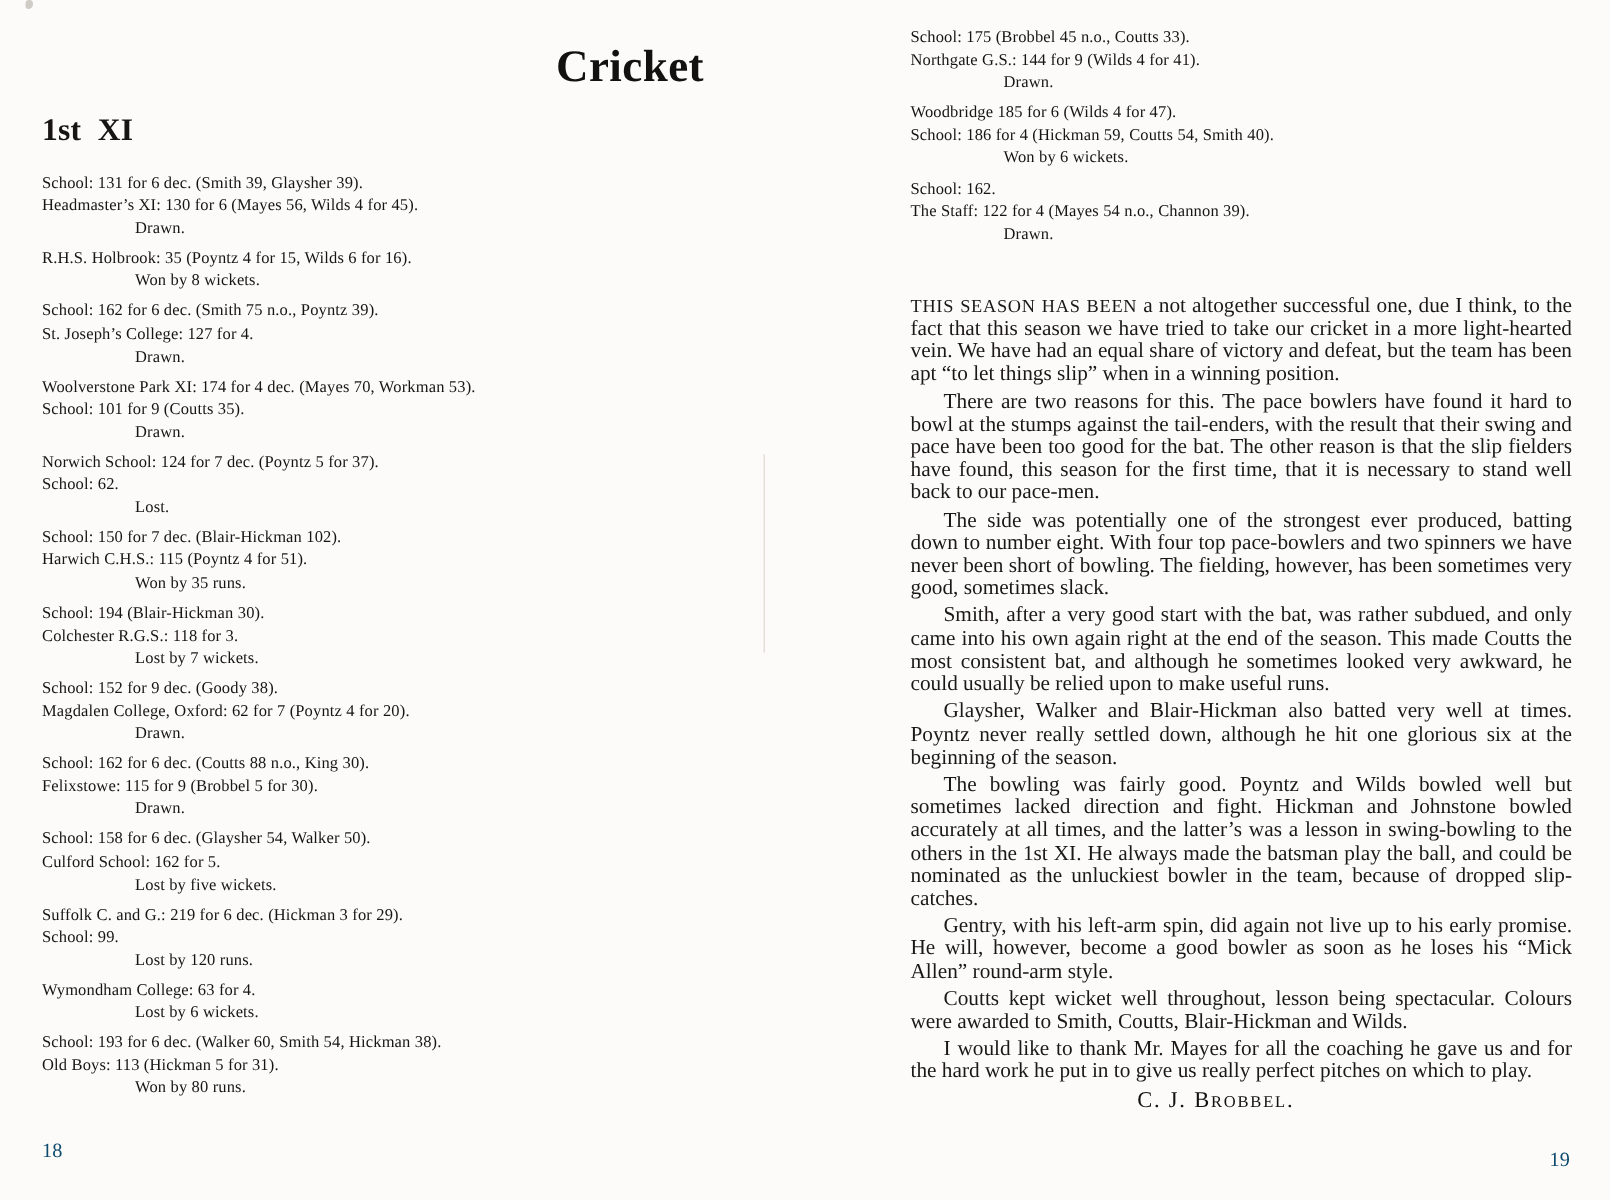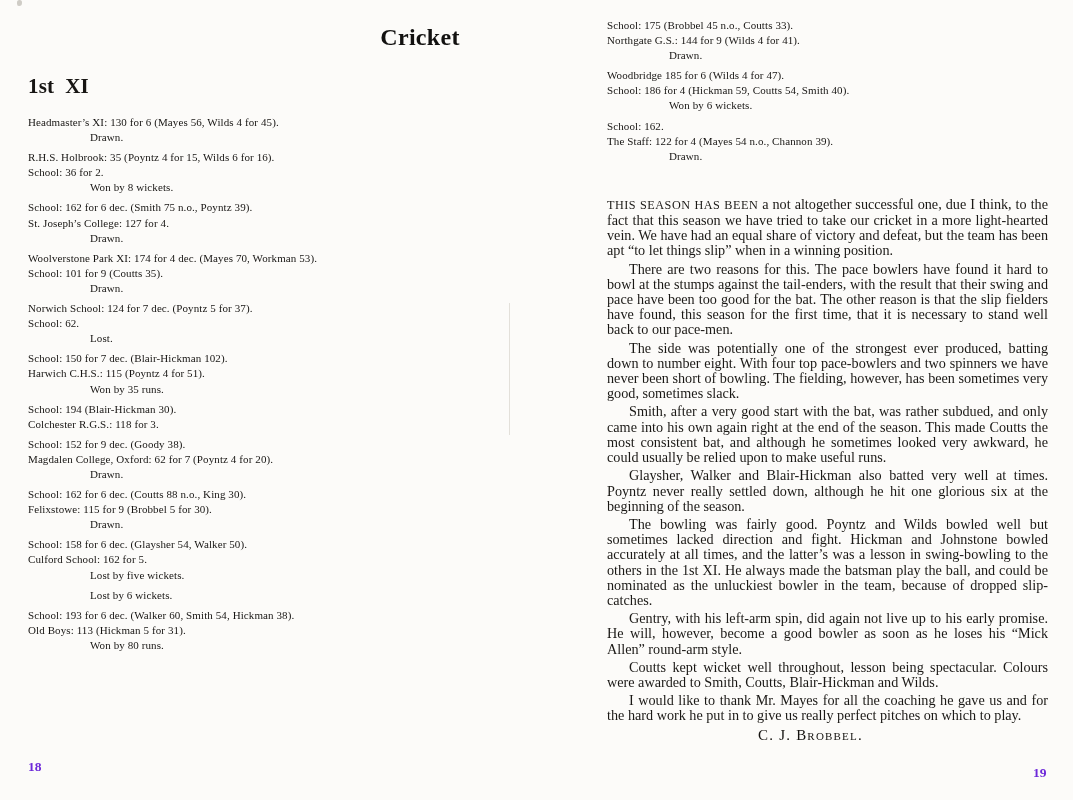--- a/index.html
+++ b/index.html
@@ -7,21 +7,21 @@
     width:1073px; height:800px;
     background:#fcfbf9;
     font-family:"Liberation Serif", serif;
     color:#171513;
     position:relative;
     overflow:hidden;
   }
   .page-title {
     position:absolute; left:338px; top:8px; width:164px;
     text-align:center;
-    font-size:24px; font-weight:bold; letter-spacing:0.3px;
+    font-size:30px; font-weight:bold; letter-spacing:0.3px;
     color:#121110;
   }
   .left-col  { position:absolute; left:28px;  top:74px; width:488px; }
   .right-col { position:absolute; left:607px; top:18px; width:441px; }
   .section-heading {
     font-weight:bold; font-size:21px; letter-spacing:0.2px;
     margin:0 0 16px 0; white-space:pre;
   }
   .match { margin:0 0 5px 0; }
   .mline, .moutcome {
@@ -36,21 +36,21 @@
     color:#1a1815;
   }
   .para.first { text-indent:0; }
   .lead-caps { text-transform:uppercase; font-size:12.2px; letter-spacing:0.5px; }
   .signature {
     text-align:center; padding-right:34px; margin-top:3px;
     font-size:15px; font-variant:small-caps; letter-spacing:1.2px;
     color:#14120f;
   }
   .page-num {
-    position:absolute; font-size:13.5px; font-weight:bold; color:#6d28d9;
+    position:absolute; font-size:13.5px; font-weight:normal; color:#0c4a6e;
   }
   .page-num.pn-left  { left:28px;   top:759px; }
   .page-num.pn-right { left:1033px; top:765px; }
   .gutter-line {
     position:absolute; left:509px; top:303px; width:1px; height:132px;
     background:#e3e0da;
   }
   .speck {
     position:absolute; left:17px; top:0px; width:5px; height:6px;
     background:#cfccc6; border-radius:50% 50% 60% 40%;
@@ -61,26 +61,26 @@
 
 <div class="speck"></div>
 <div class="gutter-line"></div>
 
 <h1 class="page-title">Cricket</h1>
 
 <div class="left-col">
   <div class="section-heading">1st  XI</div>
   <div id="left-matches">
       <div class="match">
+        <div class="mline">School: 131 for 6 dec. (Smith 39, Glaysher 39).</div>
         <div class="mline">Headmaster’s XI: 130 for 6 (Mayes 56, Wilds 4 for 45).</div>
         <div class="moutcome">Drawn.</div>
       </div>
       <div class="match">
         <div class="mline">R.H.S. Holbrook: 35 (Poyntz 4 for 15, Wilds 6 for 16).</div>
-        <div class="mline">School: 36 for 2.</div>
         <div class="moutcome">Won by 8 wickets.</div>
       </div>
       <div class="match">
         <div class="mline">School: 162 for 6 dec. (Smith 75 n.o., Poyntz 39).</div>
         <div class="mline">St. Joseph’s College: 127 for 4.</div>
         <div class="moutcome">Drawn.</div>
       </div>
       <div class="match">
         <div class="mline">Woolverstone Park XI: 174 for 4 dec. (Mayes 70, Workman 53).</div>
         <div class="mline">School: 101 for 9 (Coutts 35).</div>
@@ -92,37 +92,44 @@
         <div class="moutcome">Lost.</div>
       </div>
       <div class="match">
         <div class="mline">School: 150 for 7 dec. (Blair-Hickman 102).</div>
         <div class="mline">Harwich C.H.S.: 115 (Poyntz 4 for 51).</div>
         <div class="moutcome">Won by 35 runs.</div>
       </div>
       <div class="match">
         <div class="mline">School: 194 (Blair-Hickman 30).</div>
         <div class="mline">Colchester R.G.S.: 118 for 3.</div>
+        <div class="moutcome">Lost by 7 wickets.</div>
       </div>
       <div class="match">
         <div class="mline">School: 152 for 9 dec. (Goody 38).</div>
         <div class="mline">Magdalen College, Oxford: 62 for 7 (Poyntz 4 for 20).</div>
         <div class="moutcome">Drawn.</div>
       </div>
       <div class="match">
         <div class="mline">School: 162 for 6 dec. (Coutts 88 n.o., King 30).</div>
         <div class="mline">Felixstowe: 115 for 9 (Brobbel 5 for 30).</div>
         <div class="moutcome">Drawn.</div>
       </div>
       <div class="match">
         <div class="mline">School: 158 for 6 dec. (Glaysher 54, Walker 50).</div>
         <div class="mline">Culford School: 162 for 5.</div>
         <div class="moutcome">Lost by five wickets.</div>
       </div>
       <div class="match">
+        <div class="mline">Suffolk C. and G.: 219 for 6 dec. (Hickman 3 for 29).</div>
+        <div class="mline">School: 99.</div>
+        <div class="moutcome">Lost by 120 runs.</div>
+      </div>
+      <div class="match">
+        <div class="mline">Wymondham College: 63 for 4.</div>
         <div class="moutcome">Lost by 6 wickets.</div>
       </div>
       <div class="match">
         <div class="mline">School: 193 for 6 dec. (Walker 60, Smith 54, Hickman 38).</div>
         <div class="mline">Old Boys: 113 (Hickman 5 for 31).</div>
         <div class="moutcome">Won by 80 runs.</div>
       </div>
     </div>
 </div>
 

